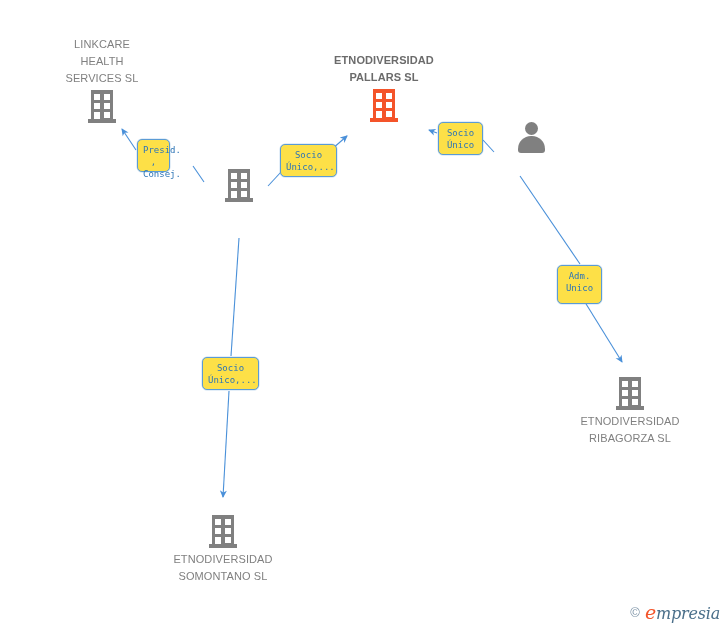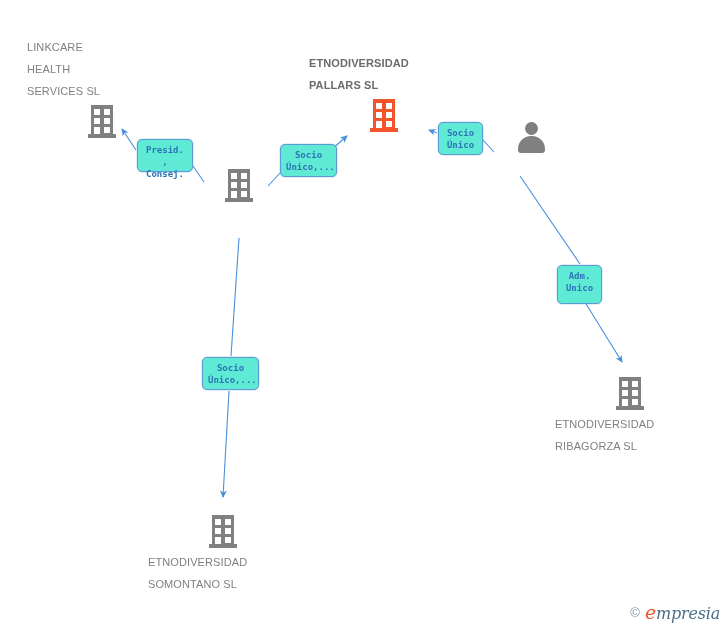--- a/index.html
+++ b/index.html
@@ -24,21 +24,22 @@
     width: 728px;
     height: 630px;
     pointer-events: none;
   }
 
   
   .node {
     position: absolute;
     width: 150px;
     margin-left: -75px;
-    line-height: 22px;
+    text-align: center;
+    line-height: 17px;
   }
   .node .label {
     font-size: 11px;
     color: #808080;
     letter-spacing: 0.1px;
     white-space: pre-line;
   }
   .node.focus .label {
     color: #6b6b6b;
     font-weight: bold;
@@ -109,30 +110,29 @@
     background: currentColor;
     border-radius: 13px 13px 3px 3px;
   }
 
   
   .rel {
     position: absolute;
     box-sizing: border-box;
     border: 1px solid #5b9bd5;
     border-radius: 5px;
-    background: #5eead4;
+    background: #fde047;
     color: #2e75b6;
     font-family: "DejaVu Sans Mono", monospace;
     font-size: 9px;
     line-height: 12px;
     text-align: center;
     padding: 4px 5px;
     white-space: pre-line;
     box-shadow: 0 0 0 0.5px rgba(91,155,213,0.35);
-    font-weight: bold;
   }
 
   
   #watermark {
     position: absolute;
     right: 8px;
     bottom: 7px;
     display: flex;
     align-items: center;
     gap: 5px;
@@ -255,21 +255,21 @@
       <div class="win w-l r2"></div>
         <div class="win w-r r2"></div>
       <div class="win door"></div>
         <div class="win w-r r3"></div>
       <div class="base"></div>
     </div>
     <div class="label">ETNODIVERSIDAD
 SOMONTANO SL</div>
   </div>
 
-  <div class="rel" style="left:137px; top:139px; width:56px; height:33px;">Presid. ,
+  <div class="rel" style="left:137px; top:139px; width:33px; height:33px;">Presid. ,
 Consej.</div>
 
   <div class="rel" style="left:280px; top:144px; width:57px; height:33px;">Socio
 Único,...</div>
 
   <div class="rel" style="left:438px; top:122px; width:45px; height:33px;">Socio
 Único</div>
 
   <div class="rel" style="left:557px; top:265px; width:45px; height:39px;">Adm.
 Unico</div>

